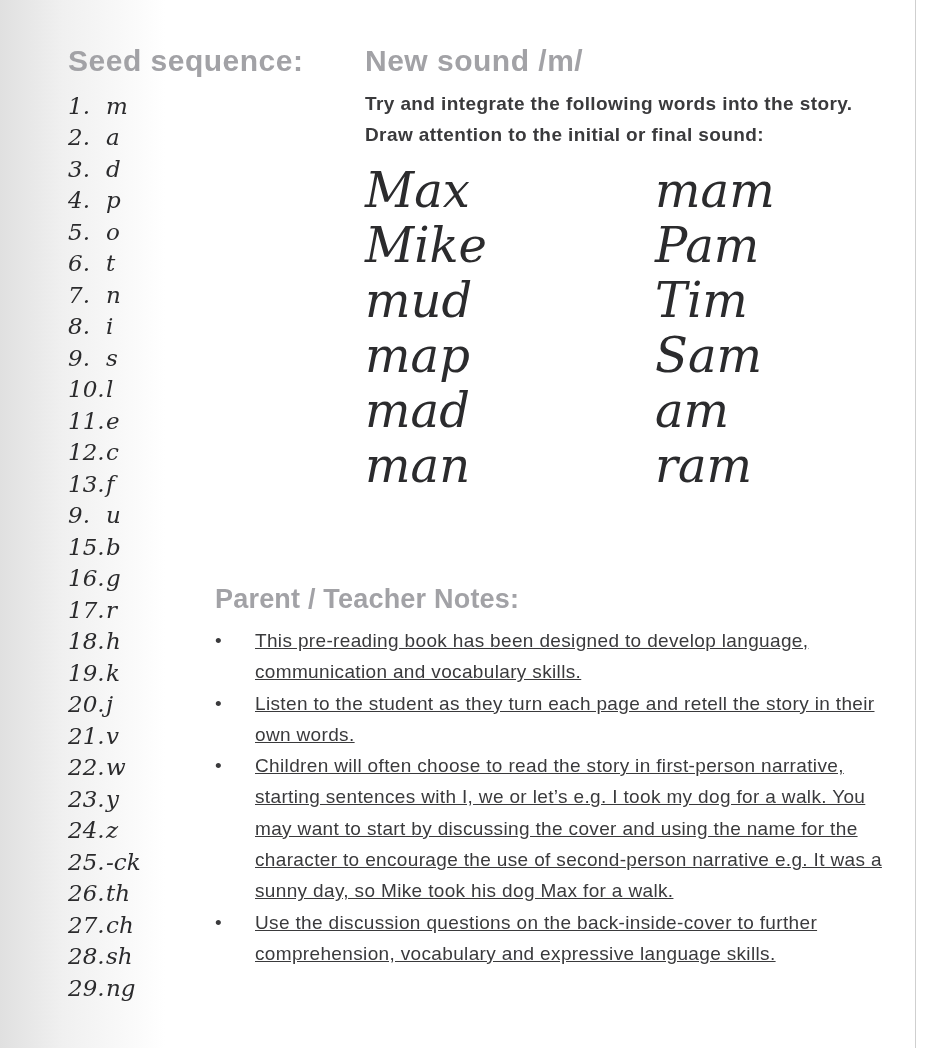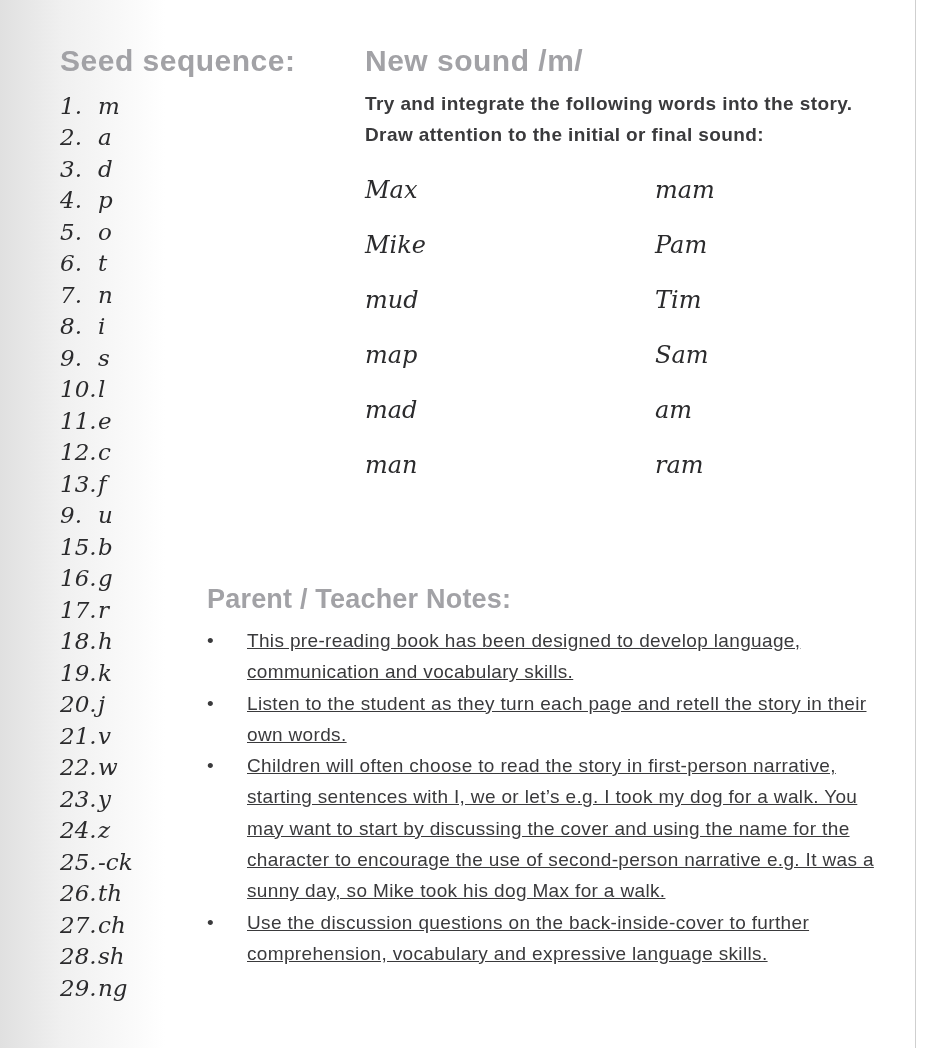--- a/index.html
+++ b/index.html
@@ -31,40 +31,40 @@
   }
 
   
   .hand {
     font-family: "DejaVu Serif", serif;
     font-style: italic;
     color: #2b2b2d;
   }
 
   
-  #seed-section { position: absolute; left: 60px; top: 44px; width: 260px; }
+  #seed-section { position: absolute; left: 68px; top: 44px; width: 260px; }
   #seed-section .section-heading { font-size: 30px; }
   .seed-list { list-style: none; margin: 12px 0 0 0; padding: 0; }
   .seed-item { display: flex; align-items: center; height: 31.5px; font-size: 23px; }
   .seed-num { width: 38px; flex: 0 0 38px; }
   .seed-sound { flex: 1; }
 
   
   #newsound-section { position: absolute; left: 365px; top: 44px; width: 510px; }
   #newsound-section .section-heading { font-size: 30px; }
   .intro-line { font-size: 19px; line-height: 31px; letter-spacing: 0.4px; color: #3a3a3c; }
   .intro-block { margin-top: 10px; font-weight: bold; }
   .word-grid { position: absolute; left: 0; top: 119px; width: 460px; }
   .word-col { position: absolute; top: 0; }
   .word-col.left  { left: 0; }
   .word-col.right { left: 290px; }
-  .word { height: 55px; line-height: 55px; font-size: 24px; }
-
-  
-  #notes-section { position: absolute; left: 207px; top: 584px; width: 668px; }
+  .word { height: 55px; line-height: 55px; font-size: 48px; }
+
+  
+  #notes-section { position: absolute; left: 215px; top: 584px; width: 668px; }
   #notes-section .section-heading { font-size: 27px; letter-spacing: 0.2px; }
   .notes-list { list-style: none; margin: 10px 0 0 0; padding: 0; }
   .note-item { display: flex; font-size: 19px; line-height: 31.3px; letter-spacing: 0.35px; }
   .note-bullet { width: 40px; flex: 0 0 40px; }
   .note-text { flex: 1; text-decoration: underline; }
 </style>
 </head>
 <body>
 
 <div class="page-shadow-left"></div>

